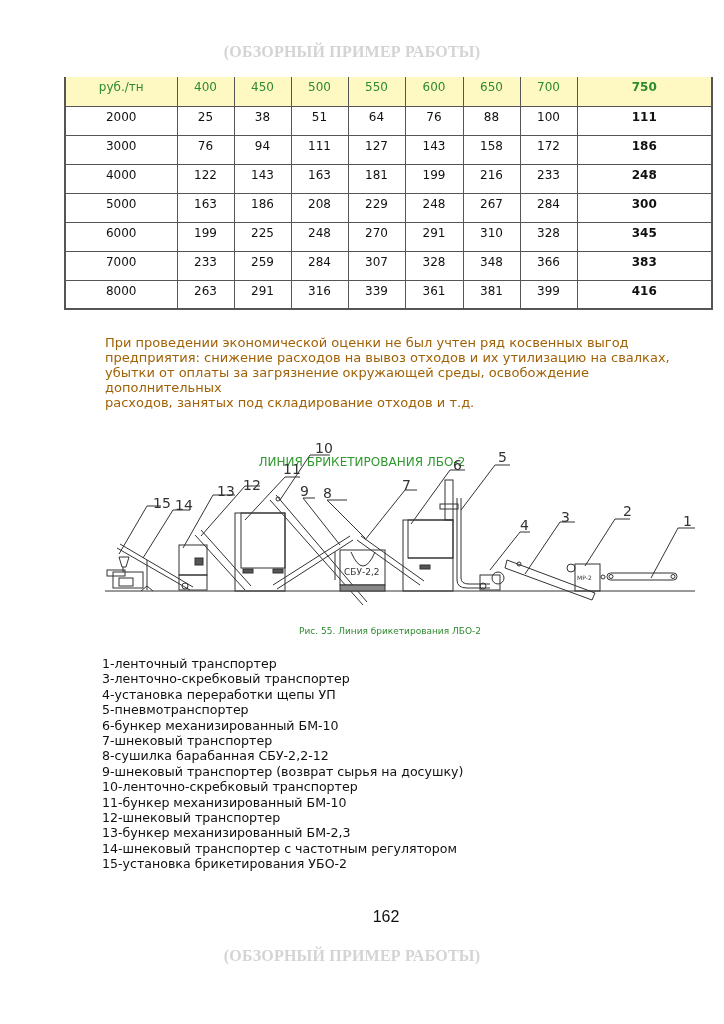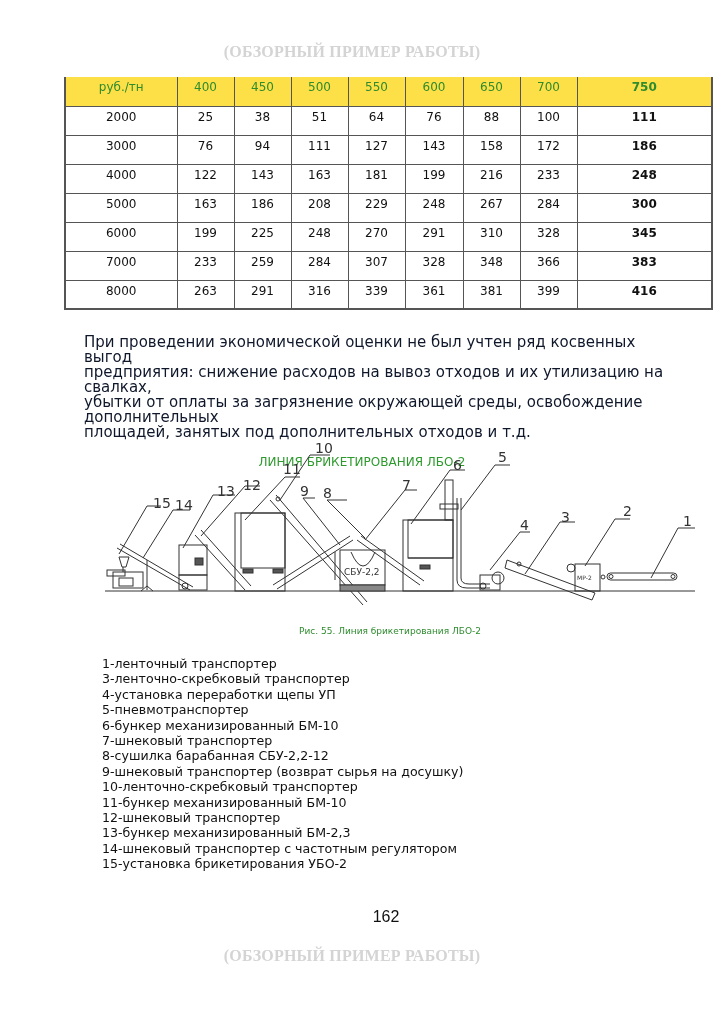--- a/index.html
+++ b/index.html
@@ -8,28 +8,28 @@
   .watermark { position: absolute; left: 0; width: 704px; text-align: center;
                font-family: "Liberation Serif", serif; font-weight: bold;
                font-size: 16px; color: #d4d4d4; letter-spacing: 0.2px; }
   #wm-top { top: 43px; }
   #wm-bottom { top: 947px; }
 
   table.price { position: absolute; left: 64px; top: 77px; border-collapse: collapse;
                 table-layout: fixed; width: 647px; font-size: 12px; }
   table.price td { border: 1px solid #555; text-align: center; vertical-align: top;
                    height: 29px; padding: 3px 0 0 0; box-sizing: border-box; }
-  table.price tr.head td { background: #fde047; color: #2e8b2e; border-top: none; }
+  table.price tr.head td { background: #fef9c3; color: #2e8b2e; border-top: none; }
   table.price tr.head td:first-child { }
   table.price td.c0 { border-left: 2px solid #555; }
   table.price tr:last-child td { border-bottom: 2px solid #555; }
   table.price td.clast { border-right: 2px solid #555; font-weight: bold; }
 
-  .para { position: absolute; left: 84px; top: 335px; width: 600px;
-          font-size: 15px; line-height: 15px; color: #0f172a; }
+  .para { position: absolute; left: 105px; top: 335px; width: 600px;
+          font-size: 13px; line-height: 15px; color: #a16207; }
   .section-title { position: absolute; left: 0; width: 724px; top: 411px;
                    text-align: center; font-size: 12px; color: #2e9a2e; margin-top: 44px; }
   .diagram { position: absolute; left: 95px; top: 440px; }
   .fig-caption { position: absolute; left: 0; width: 724px; top: 626px;
                  text-align: center; font-size: 9px; color: #2e8b2e; margin-left: 28px; }
   .legend { position: absolute; left: 102px; top: 656px; font-size: 12.6px;
             line-height: 15.4px; color: #111; margin: 0; padding: 0; list-style: none; }
   .page-num { position: absolute; left: 0; width: 724px; top: 908px; text-align: center;
               font-family: "Liberation Sans", sans-serif; font-size: 16px; color: #111; padding-left: 24px; }
 </style>
@@ -139,21 +139,21 @@
     <td>399</td>
     <td class="clast">416</td>
   </tr>
 </tbody>
   </table>
 
 <div class="para">
   <div>При проведении экономической оценки не был учтен ряд косвенных выгод</div>
   <div>предприятия: снижение расходов на вывоз отходов и их утилизацию на свалках,</div>
   <div>убытки от оплаты за загрязнение окружающей среды, освобождение дополнительных</div>
-  <div>площадей, занятых под дополнительных отходов и т.д.</div>
+  <div>расходов, занятых под складирование отходов и т.д.</div>
 </div>
 
 <div class="section-title">ЛИНИЯ БРИКЕТИРОВАНИЯ ЛБО-2</div>
 
 <svg class="diagram" width="600" height="175" viewBox="0 0 600 175">
   <g stroke="#333" stroke-width="1" fill="none" font-family="DejaVu Sans, sans-serif">
 
     <line x1="10" y1="151" x2="600" y2="151"></line>
 
     <rect x="12" y="130" width="18" height="6"></rect>

